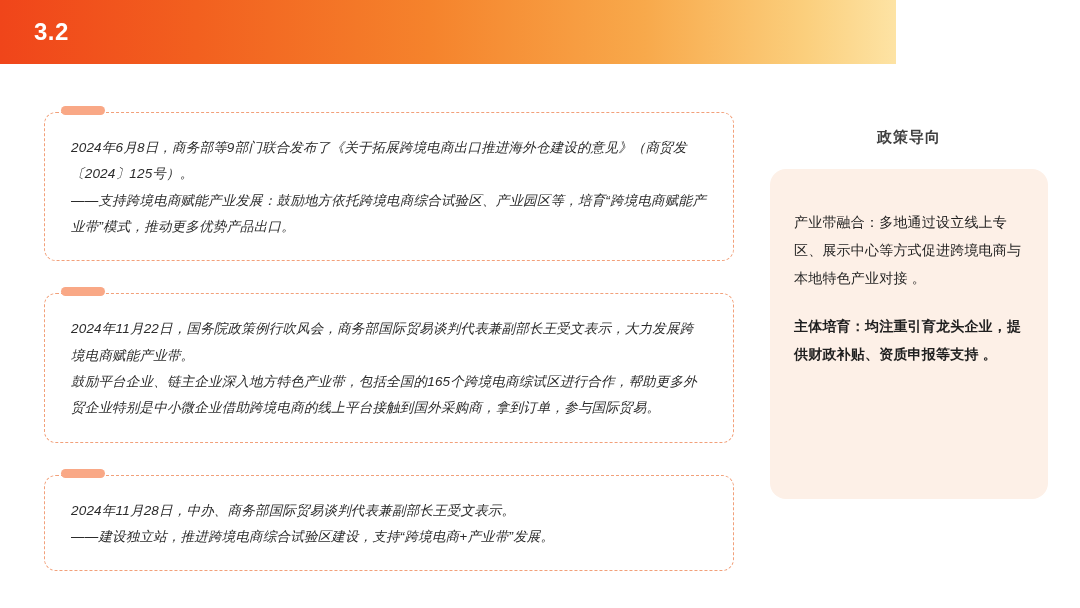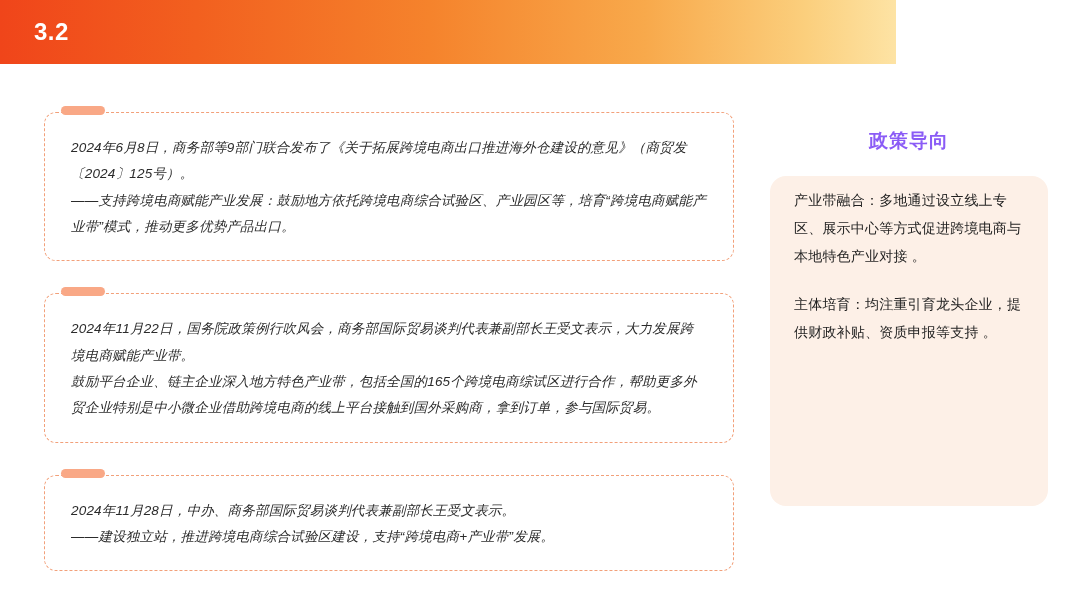--- a/index.html
+++ b/index.html
@@ -78,41 +78,42 @@
 
   
   .right-col {
     position: absolute;
     left: 770px;
     top: 128px;
     width: 278px;
   }
   .right-title {
     text-align: center;
-    font-size: 19px;
+    font-size: 15px;
     font-weight: bold;
-    color: #8b5cf6;
+    color: #404040;
     letter-spacing: 1px;
     margin-bottom: 22px;
   }
   .right-panel {
     background: #fdf0e7;
     border-radius: 16px;
-    padding: 10px 22px 26px 24px;
+    padding: 39px 22px 26px 24px;
     box-sizing: border-box;
     min-height: 330px;
   }
   .right-item {
     font-size: 14px;
     color: #1f1f1f;
     line-height: 2.0;
     letter-spacing: 0.2px;
   }
   .right-item + .right-item {
     margin-top: 20px;
+    font-weight: bold;
   }
 </style>
 </head>
 <body>
 
 <div class="header-bar">
   <span class="header-number">3.2</span>
 </div>
 
 <div class="left-col">

